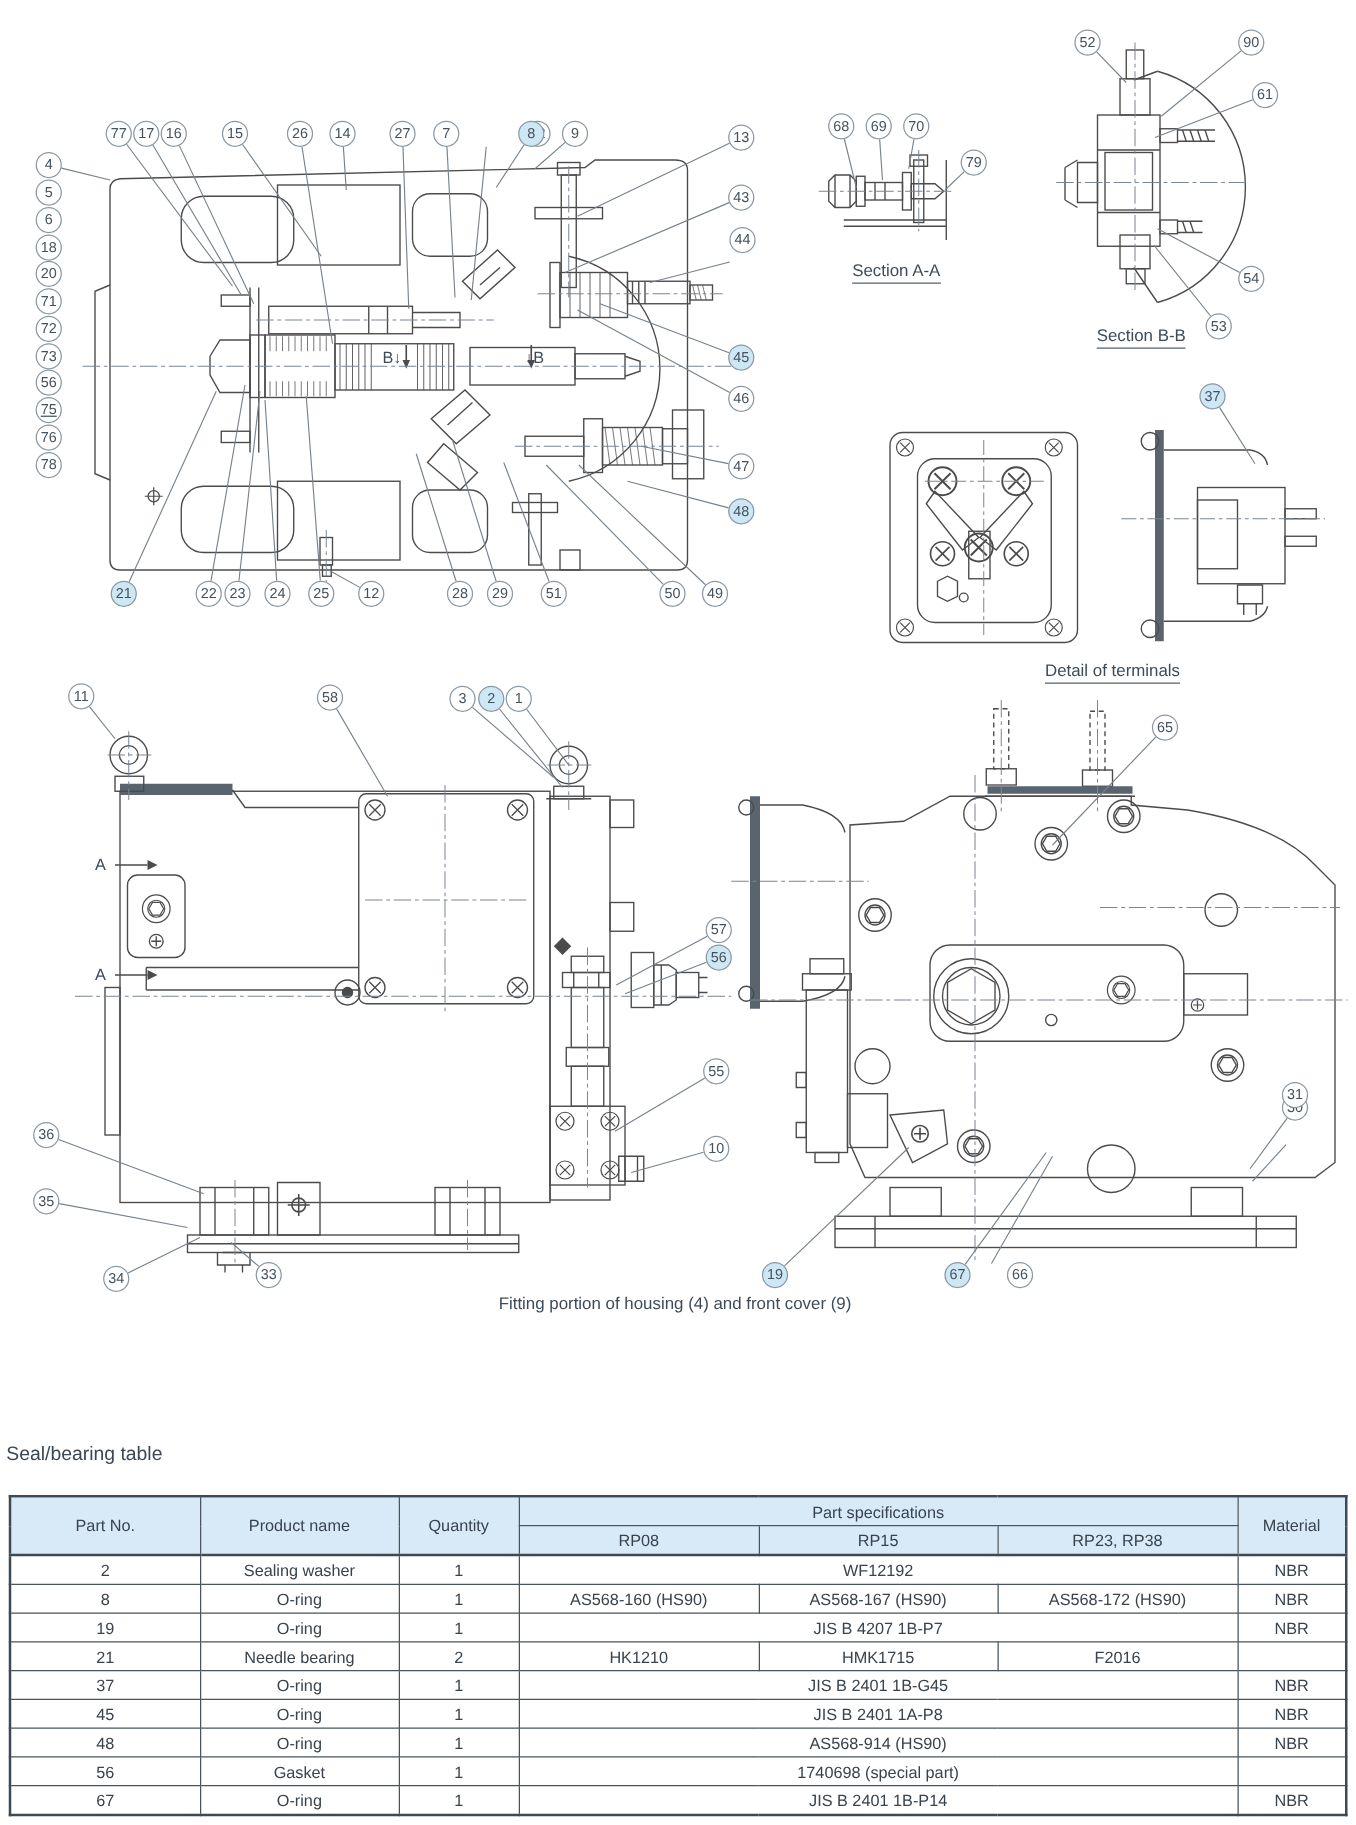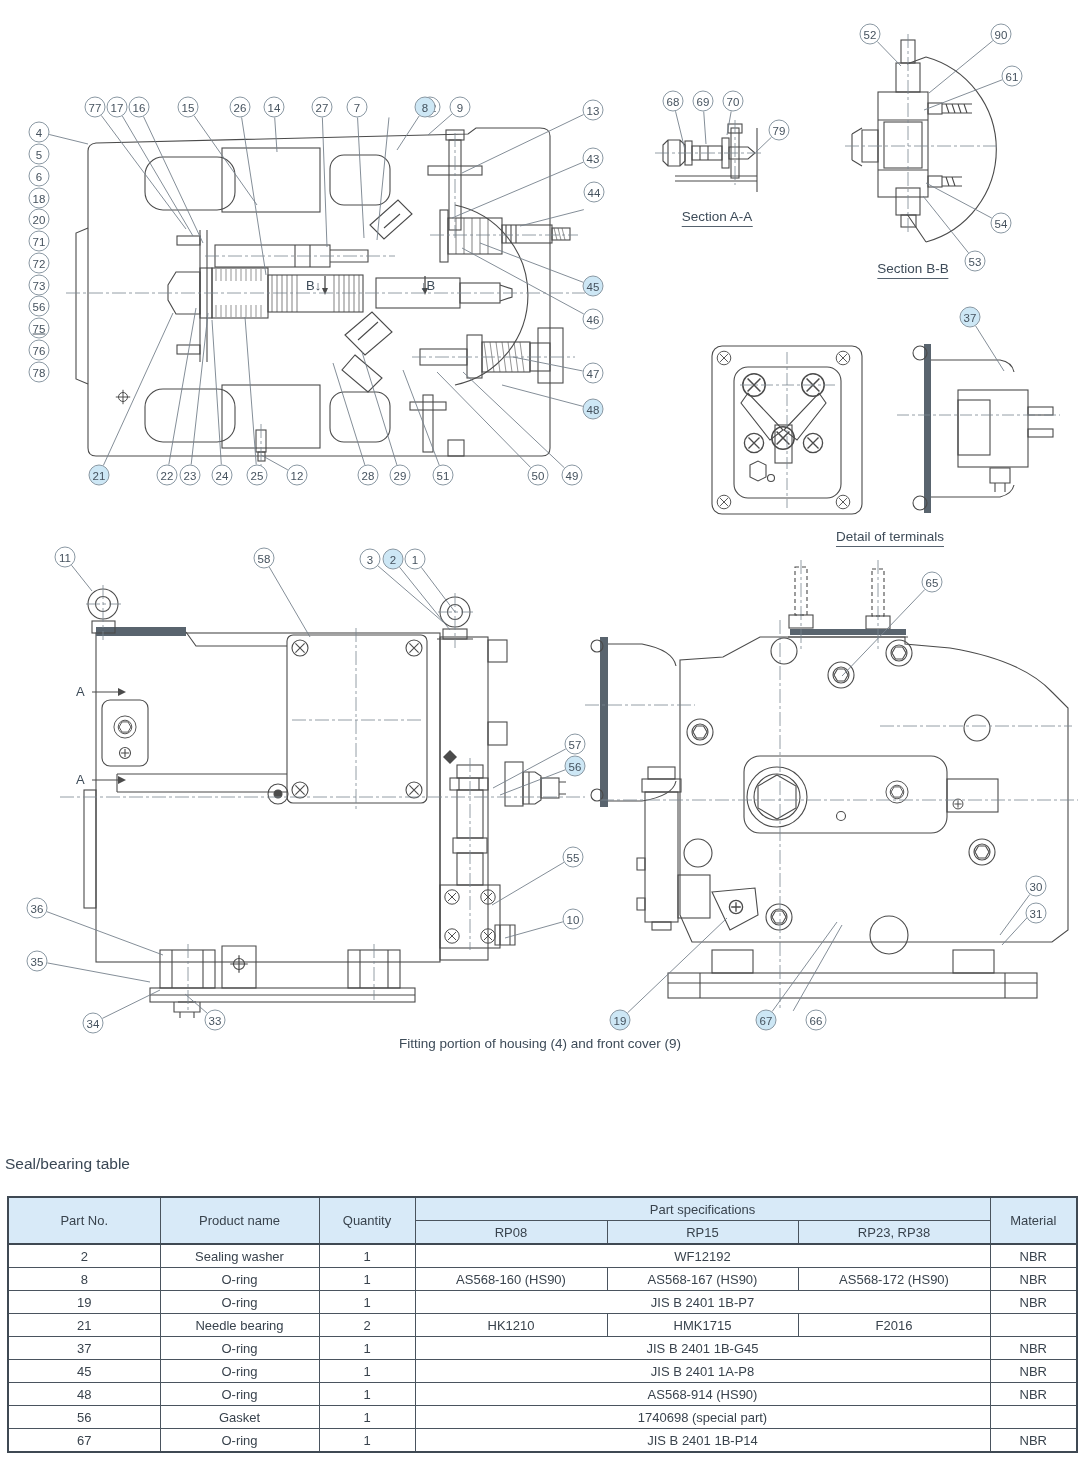--- a/index.html
+++ b/index.html
@@ -470,21 +470,21 @@
     <div class="callout" style="left: 575px; top: 744px;">57</div>
     <div class="callout hl" style="left: 575px; top: 766px;">56</div>
     <div class="callout" style="left: 37px; top: 908px;">36</div>
     <div class="callout" style="left: 37px; top: 961px;">35</div>
     <div class="callout" style="left: 93px; top: 1023px;">34</div>
     <div class="callout" style="left: 215px; top: 1020px;">33</div>
     <div class="callout" style="left: 573px; top: 857px;">55</div>
     <div class="callout" style="left: 573px; top: 919px;">10</div>
     <div class="callout" style="left: 932px; top: 582px;">65</div>
     <div class="callout" style="left: 1036px; top: 886px;">30</div>
-    <div class="callout" style="left: 1036px; top: 913px;">31</div>
+    <div class="callout" style="left: 1036px; top: 876px;">31</div>
     <div class="callout hl" style="left: 620px; top: 1020px;">19</div>
     <div class="callout hl" style="left: 766px; top: 1020px;">67</div>
     <div class="callout" style="left: 816px; top: 1020px;">66</div>
   </div>
 
 <div class="viewlabel underl" style="left:717px;top:218px;">Section A-A</div>
 <div class="viewlabel underl" style="left:913px;top:270px;">Section B-B</div>
 <div class="viewlabel underl" style="left:890px;top:538px;">Detail of terminals</div>
 <div class="viewlabel" style="left:540px;top:1043px;">Fitting portion of housing (4) and front cover (9)</div>
 <div class="letter" style="left:306px;top:278px;">B↓</div>
@@ -531,21 +531,21 @@
         <td>1</td>
         <td>AS568-160 (HS90)</td>
         <td>AS568-167 (HS90)</td>
         <td>AS568-172 (HS90)</td>
         <td>NBR</td>
       </tr>
       <tr>
         <td>19</td>
         <td>O-ring</td>
         <td>1</td>
-        <td colspan="3">JIS B 2401 1B-P7</td>
+        <td colspan="3">JIS B 4207 1B-P7</td>
         <td>NBR</td>
       </tr>
       <tr>
         <td>21</td>
         <td>Needle bearing</td>
         <td>2</td>
         <td>HK1210</td>
         <td>HMK1715</td>
         <td>F2016</td>
         <td></td>

